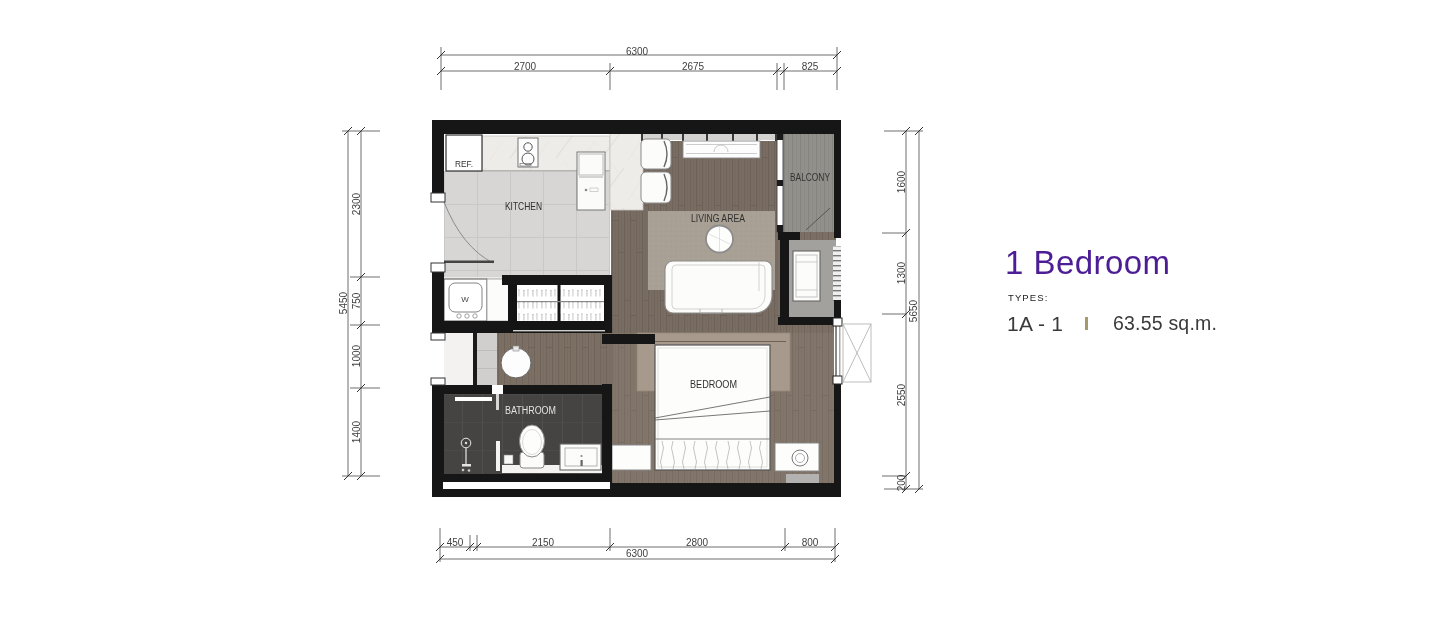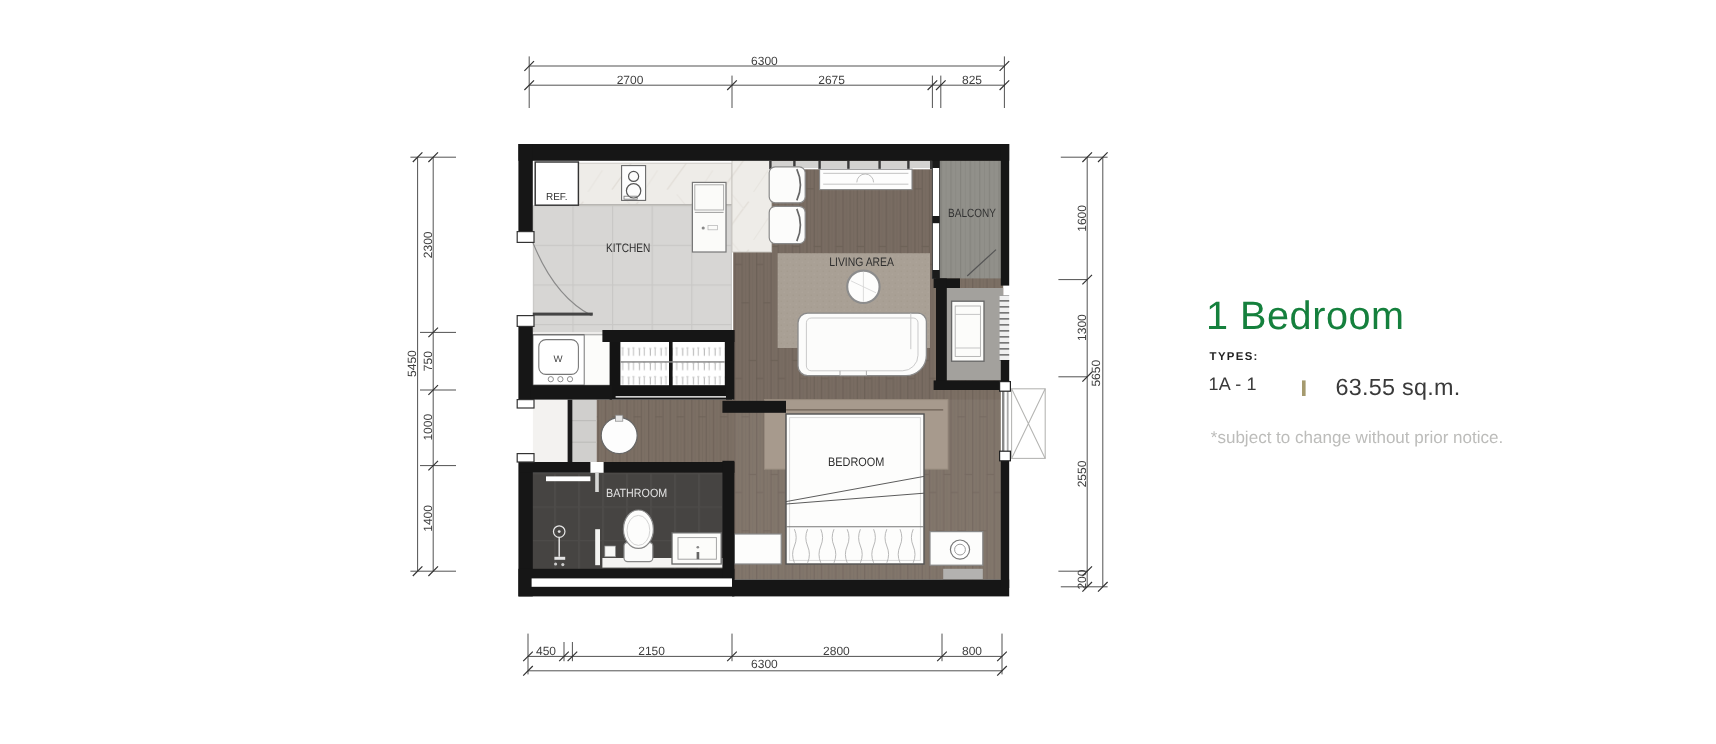--- a/index.html
+++ b/index.html
@@ -310,19 +310,18 @@
   <text transform="translate(360,356) rotate(-90)" x="0" y="0">1000</text>
   <text transform="translate(360,432) rotate(-90)" x="0" y="0">1400</text>
   <text transform="translate(905,182) rotate(-90)" x="0" y="0">1600</text>
   <text transform="translate(905,273) rotate(-90)" x="0" y="0">1300</text>
   <text transform="translate(905,395) rotate(-90)" x="0" y="0">2550</text>
   <text transform="translate(905,483) rotate(-90)" x="0" y="0">200</text>
   <text transform="translate(916.5,311) rotate(-90)" x="0" y="0">5650</text>
 </g>
 </svg>
 
-<div class="t" style="left:1005px;top:244px;font-size:33px;letter-spacing:0.45px;color:#15803d;">1 Bedroom</div>
-<div class="t" style="left:1008px;top:292px;font-size:9.5px;font-weight:bold;letter-spacing:1.1px;color:#222;">TYPES:</div>
-<div class="t" style="left:1007px;top:312px;font-size:15px;letter-spacing:0.2px;color:#3a3a3a;">1A - 1</div>
+<div class="t" style="left:1005px;top:244px;font-size:33px;letter-spacing:0.45px;color:#4c1d95;">1 Bedroom</div>
+<div class="t" style="left:1008px;top:292px;font-size:9.5px;font-weight:normal;letter-spacing:1.1px;color:#222;">TYPES:</div>
+<div class="t" style="left:1007px;top:312px;font-size:21px;letter-spacing:0.2px;color:#3a3a3a;">1A - 1</div>
 <div class="t" style="left:1085px;top:317px;width:2.5px;height:13px;background:#a59a6e;"></div>
 <div class="t" style="left:1113px;top:312px;font-size:19.5px;letter-spacing:0.2px;color:#3a3a3a;">63.55 sq.m.</div>
-<div class="t" style="left:1009px;top:356.5px;font-size:14.2px;letter-spacing:0px;color:#bcbcba;">*subject to change without prior notice.</div>
 </div>
 
 </body></html>

